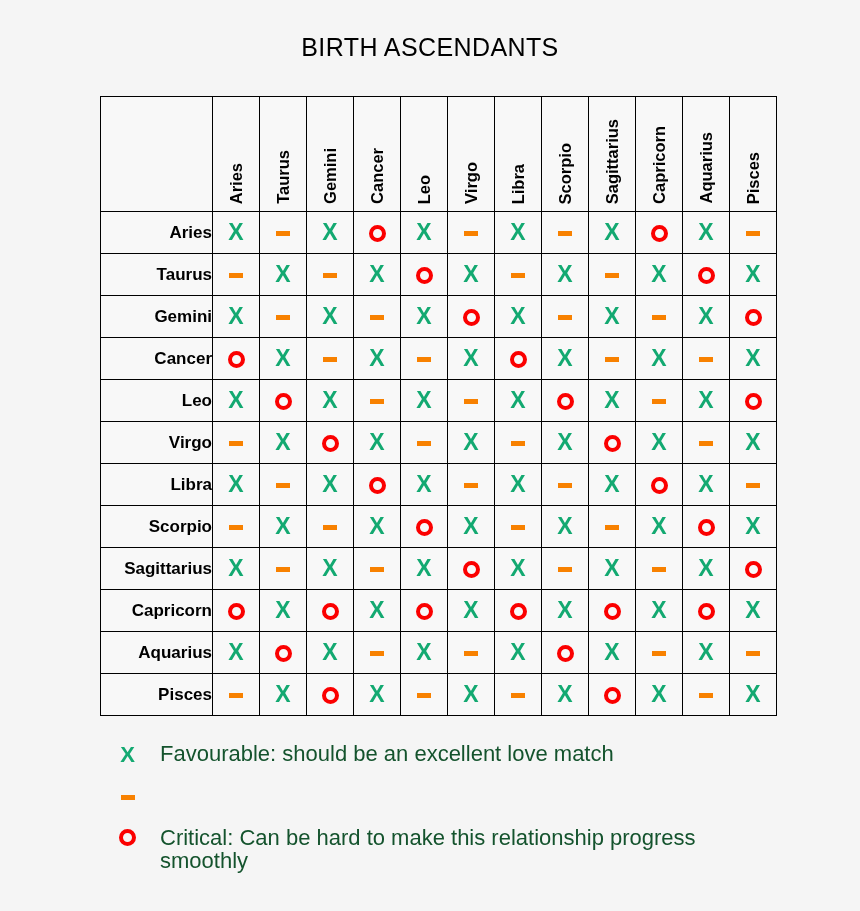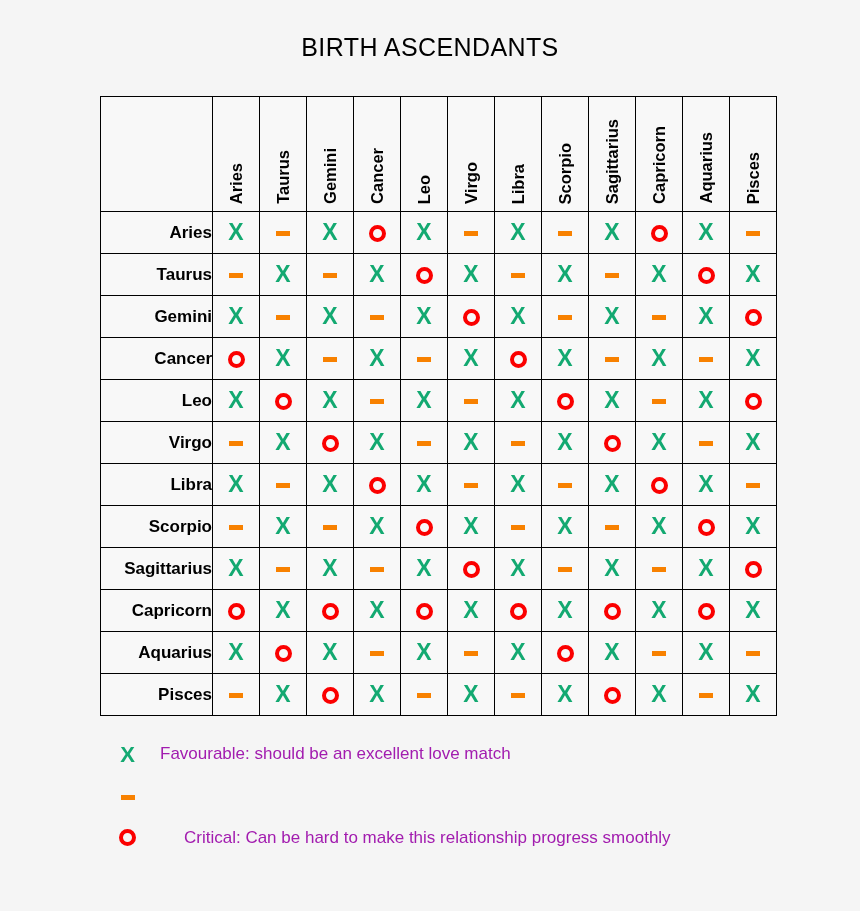--- a/index.html
+++ b/index.html
@@ -130,32 +130,32 @@
     position: absolute;
     left: 95px;
     top: 742px;
     width: 700px;
   }
   .legend-row {
     display: flex;
     align-items: flex-start;
     margin-bottom: 20px;
   }
-  .legend-row:last-child { margin-bottom: 0; gap: 24px; }
+  .legend-row:last-child { margin-bottom: 0; }
   .legend-sym {
     width: 65px;
     flex: 0 0 65px;
     text-align: center;
     padding-top: 2px;
   }
   .legend-sym .sym-x { font-size: 22px; }
   .legend-text {
-    font-size: 17px;
+    font-size: 22px;
     line-height: 23px;
-    color: #a21caf;
+    color: #14532d;
     max-width: 610px;
   }
 </style>
 </head>
 <body>
 
 <div id="page">
 
   <div class="chart-title">BIRTH ASCENDANTS</div>
 

